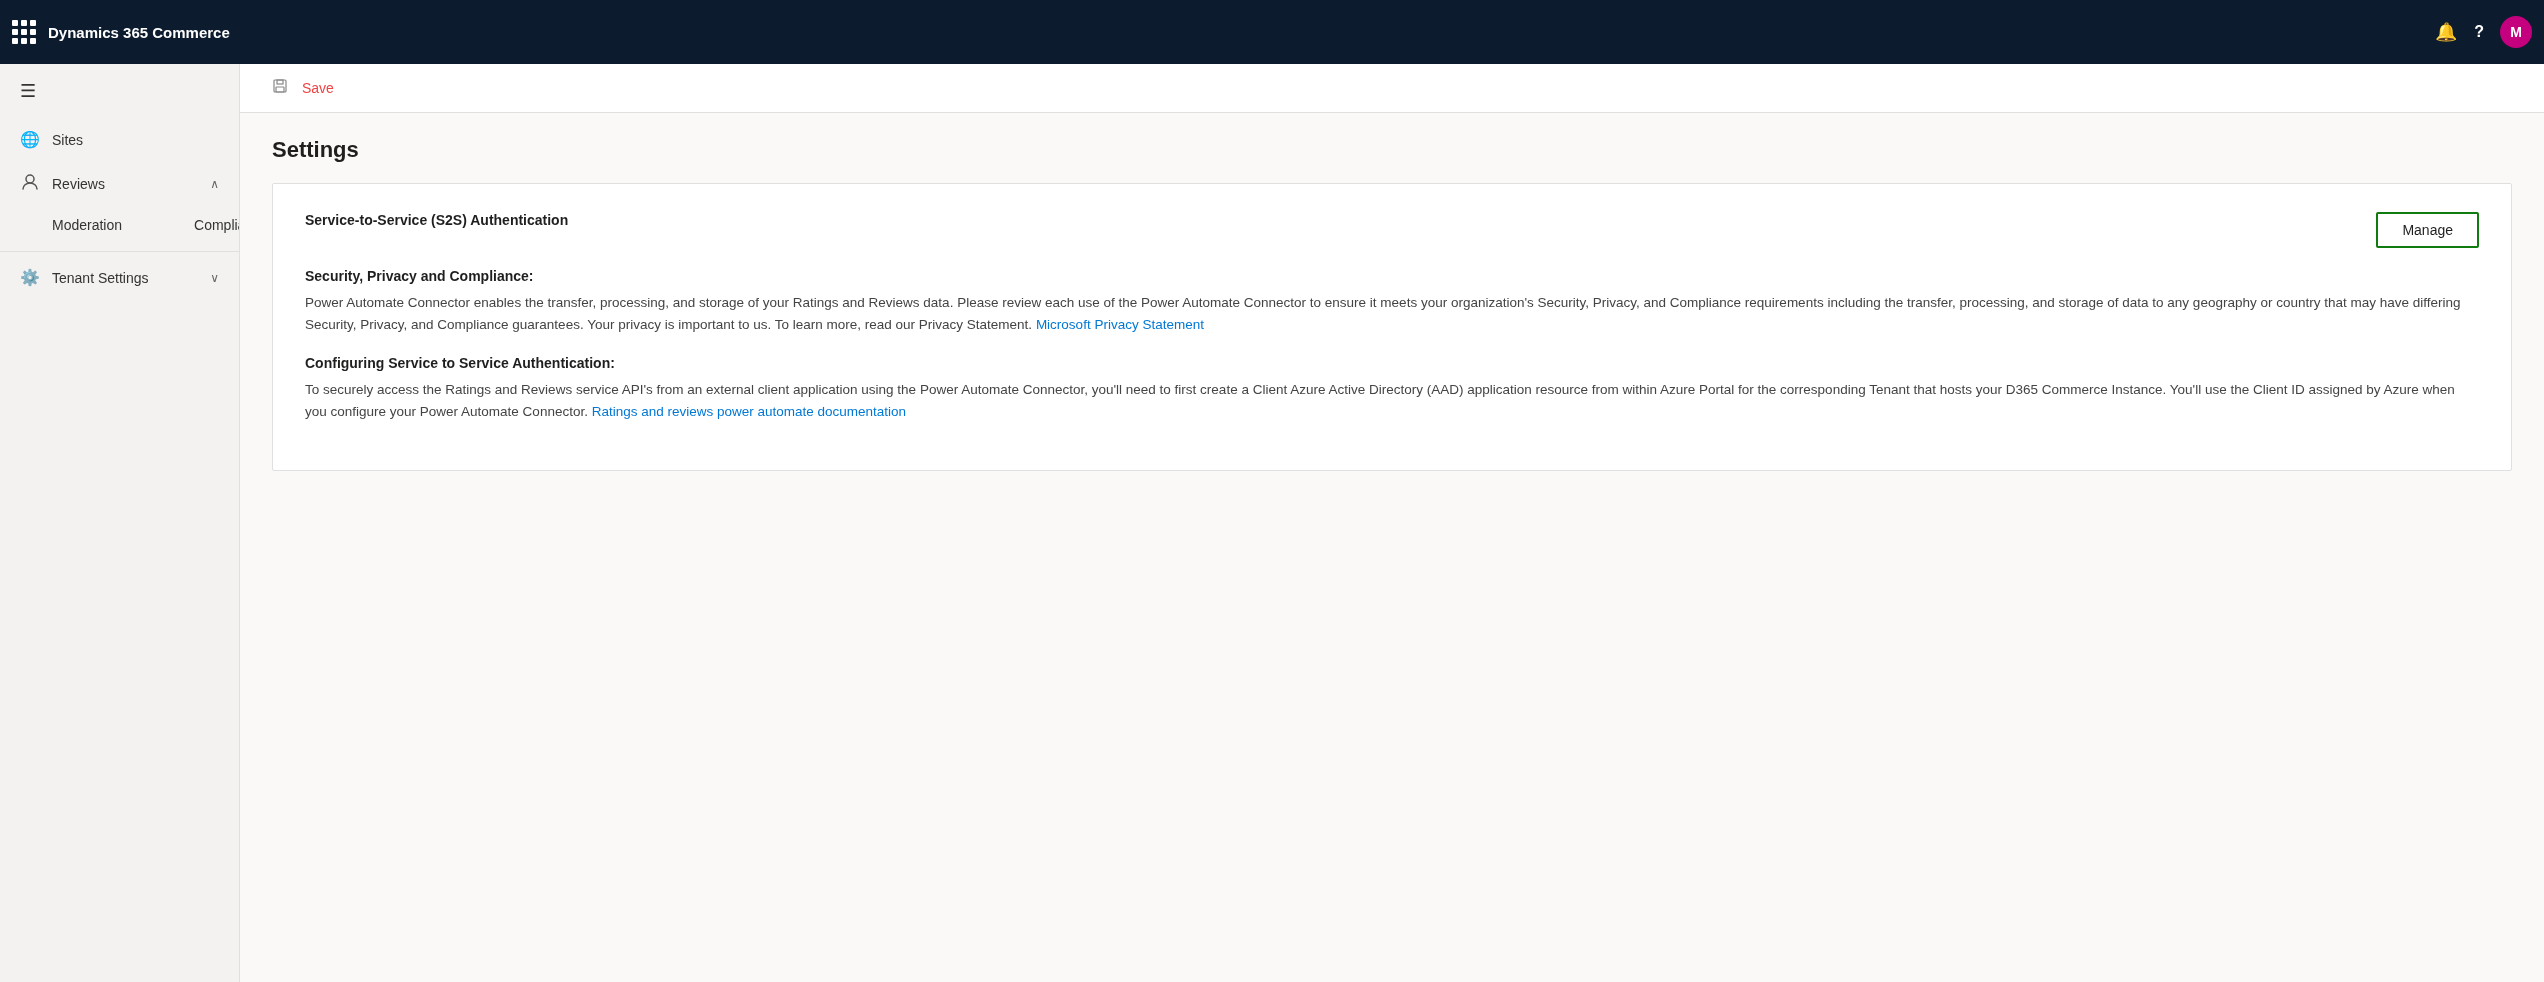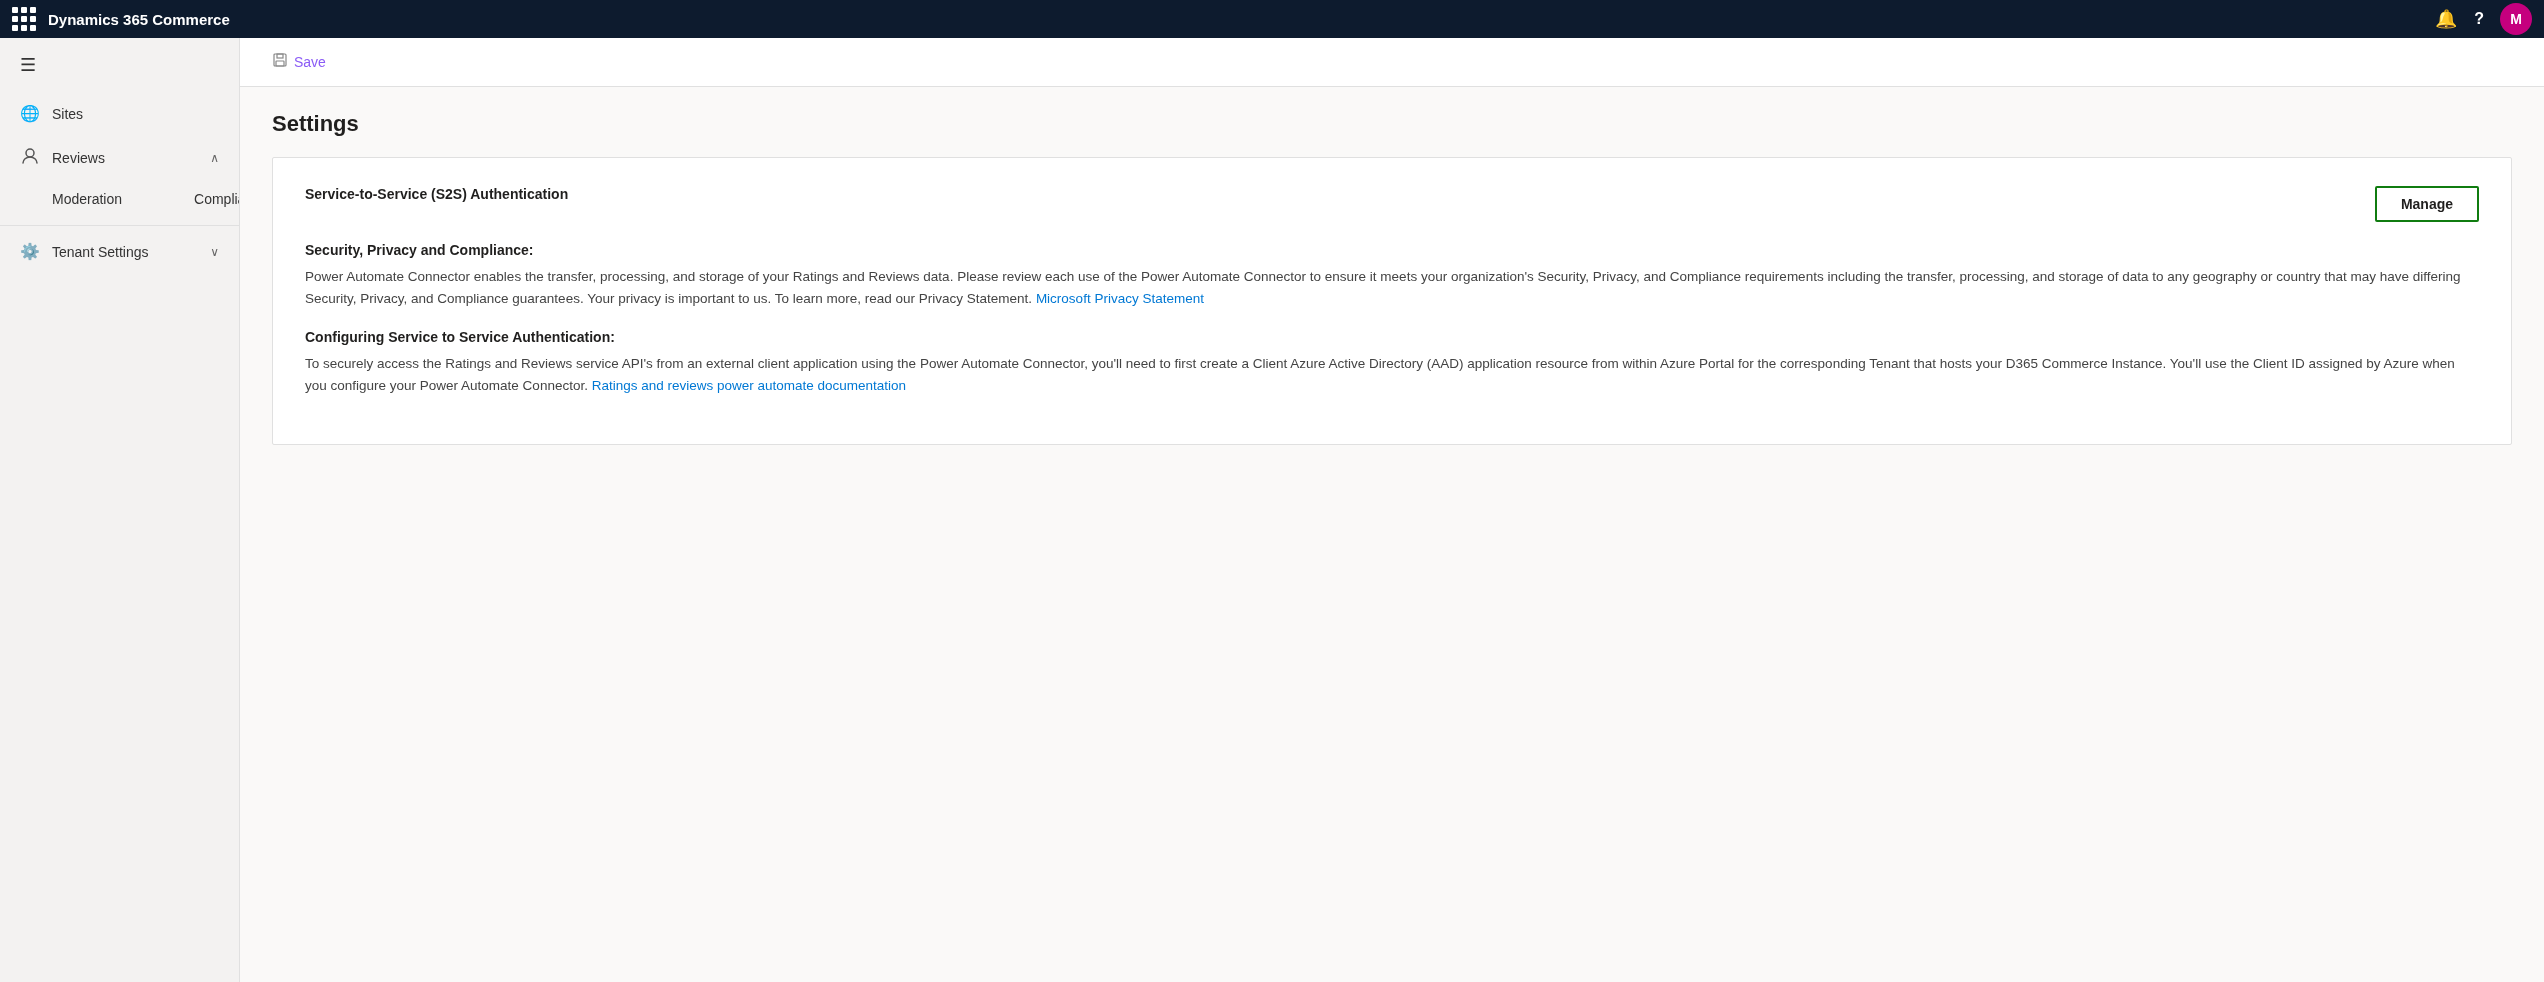--- a/index.html
+++ b/index.html
@@ -2,21 +2,21 @@
 <html><head>
   <meta charset="utf-8">
   <style>
     * { box-sizing: border-box; margin: 0; padding: 0; }
     body { font-family: 'Segoe UI', sans-serif; font-size: 14px; background: #f3f2f1; display: flex; flex-direction: column; height: 100vh; overflow: hidden; }
 
     
     .top-nav {
       background: #0d1b2e;
       color: white;
-      height: 38px;
+      height: 64px;
       display: flex;
       align-items: center;
       padding: 0 12px;
       flex-shrink: 0;
       gap: 12px;
     }
     .top-nav-dots {
       display: grid;
       grid-template-columns: repeat(3, 6px);
       grid-template-rows: repeat(3, 6px);
@@ -136,26 +136,26 @@
       background: white;
       border-bottom: 1px solid #e0e0e0;
       padding: 8px 20px;
       display: flex;
       align-items: center;
       flex-shrink: 0;
     }
     .toolbar-btn {
       display: flex;
       align-items: center;
-      gap: 6px;
+      gap: 14px;
       padding: 6px 12px;
       background: none;
       border: none;
       cursor: pointer;
-      color: #8b5cf6;
+      color: #ef4444;
       font-size: 14px;
       justify-content: center;
     }
     .toolbar-btn .icon {
       font-size: 16px;
     }
 
     .content-area {
       flex: 1;
       overflow-y: auto;
@@ -184,21 +184,21 @@
       font-size: 14px;
       font-weight: 600;
       color: #201f1e;
     }
     .manage-btn {
       padding: 8px 24px;
       background: white;
       border: 2px solid #107c10;
       color: #201f1e;
       font-size: 14px;
-      font-weight: 700;
+      font-weight: 400;
       cursor: pointer;
       border-radius: 2px;
       flex-shrink: 0;
     }
     .section {
       margin-bottom: 20px;
     }
     .section-heading {
       font-weight: 700;
       font-size: 14px;

